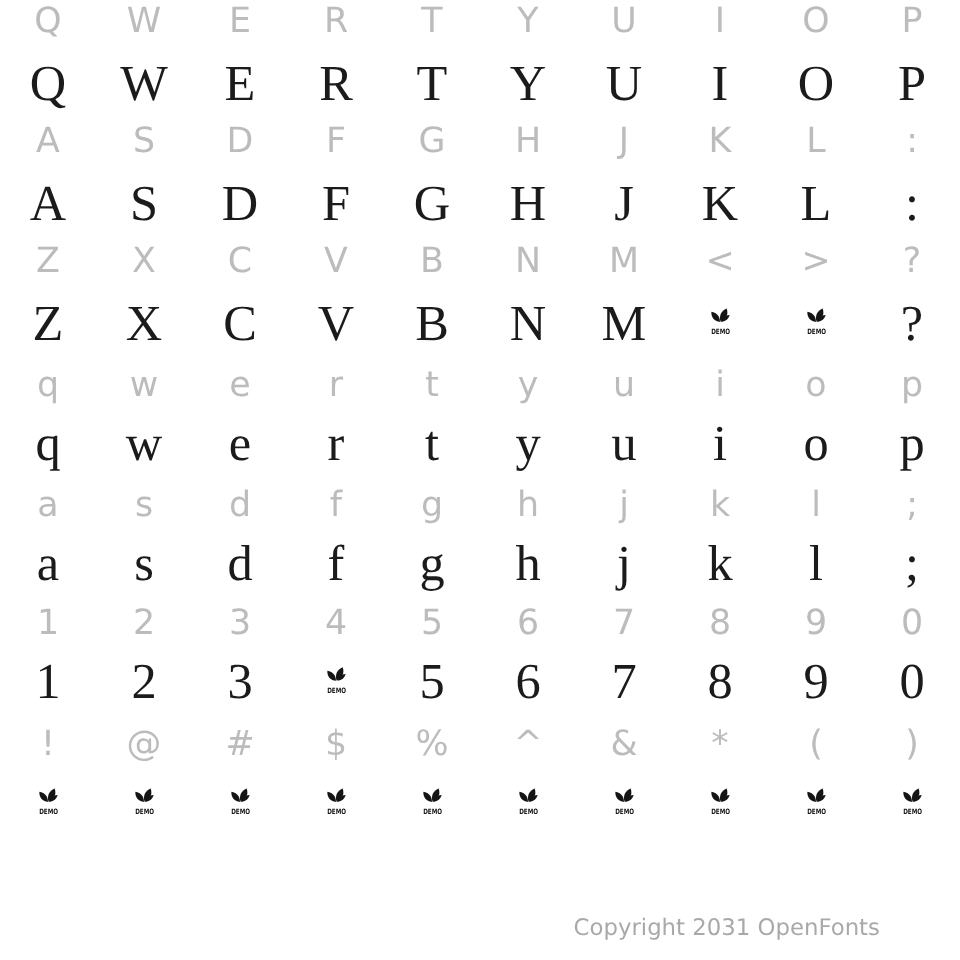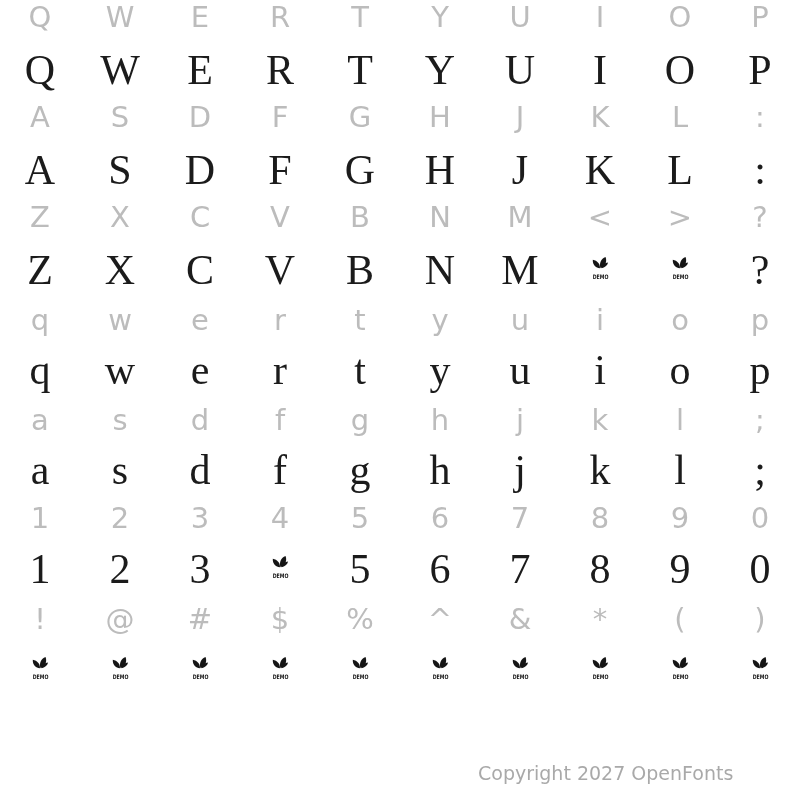--- a/index.html
+++ b/index.html
@@ -340,14 +340,14 @@
     <g fill="#151515">
       <path d="M11.4 13.8 C6.4 13.5 2.9 9.9 3.2 4.2 C8.6 5.2 11.4 8.8 11.4 13.8 Z"></path>
       <path d="M12 13.8 C10.2 8.2 12.4 3.0 17.8 1.0 C19.8 6.8 17.2 11.8 12 13.8 Z"></path>
       <path d="M13.1 13.8 C16.9 13.2 19.7 11.0 20.7 7.3 C16.6 7.5 14.1 9.9 13.1 13.8 Z"></path>
     </g>
     <text class="demo-label" x="12" y="25.5" text-anchor="middle" textLength="18" lengthAdjust="spacingAndGlyphs" font-family="DejaVu Sans, sans-serif" font-size="7" font-weight="bold" fill="#151515">DEMO</text>
   </svg>
         </span>
       </div>
     </main>
-  <div class="copyright">Copyright 2027 OpenFonts</div>
+  <div class="copyright">Copyright 2031 OpenFonts</div>
 </div>
 
 </body></html>

